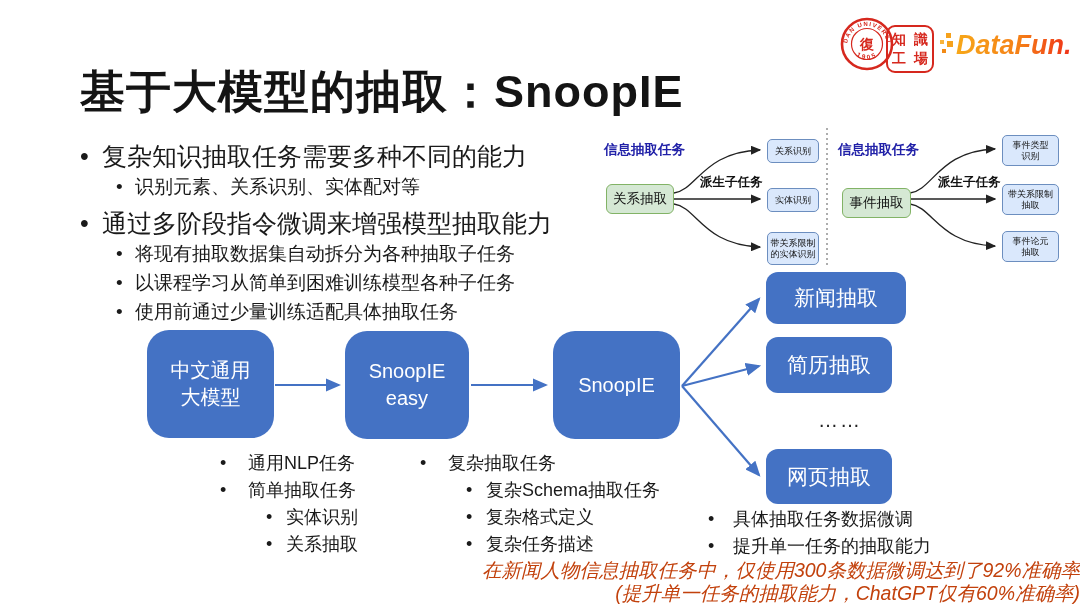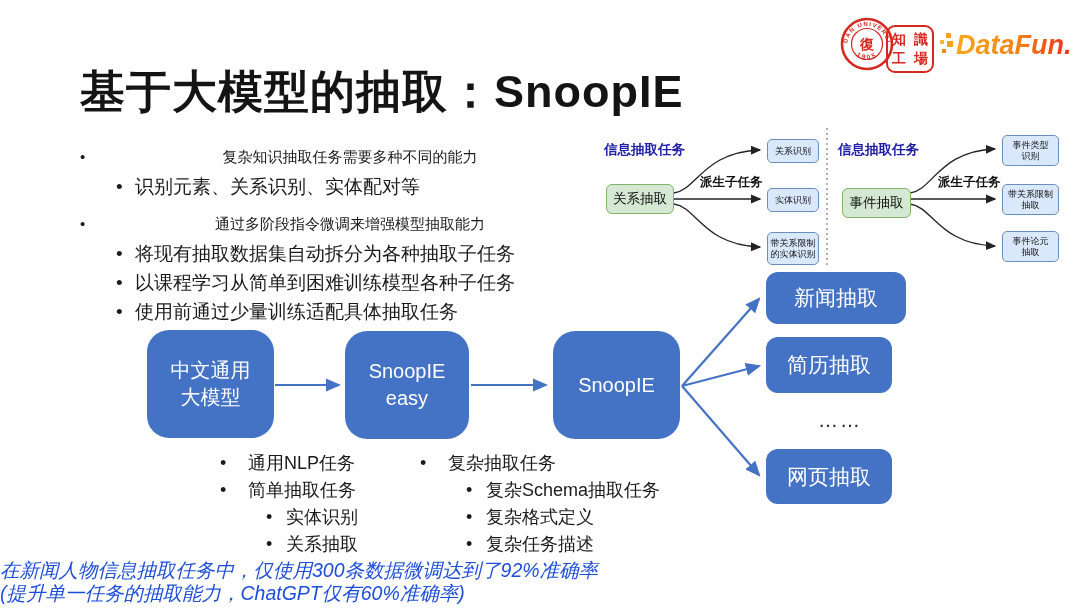--- a/index.html
+++ b/index.html
@@ -20,21 +20,21 @@
   .datafun .wordmark{font-size:27px;font-weight:800;font-style:italic;letter-spacing:0px;
       background:linear-gradient(90deg,#f7a819 0%,#f57f17 55%,#ef2f18 100%);
       -webkit-background-clip:text;background-clip:text;color:transparent;}
   
   .slide-title{position:absolute;left:80px;top:62px;font-size:45px;font-weight:600;color:#141414;
                letter-spacing:1px;white-space:nowrap;}
   
   .bullets{position:absolute;left:78px;top:141px;width:520px;}
   .b{position:relative;}
   .b::before{content:"\2022";position:absolute;color:#1a1a1a;}
-  .b1{font-size:15px;line-height:31px;padding-left:24px;text-align:center;}
+  .b1{font-size:25px;line-height:31px;padding-left:24px;}
   .b1::before{left:2px;}
   .b2{font-size:19px;line-height:29px;padding-left:57px;}
   .b2::before{left:38px;}
   .gap{margin-top:7px;}
   
   .ie-title{position:absolute;font-size:13.5px;font-weight:700;color:#2121a8;white-space:nowrap;}
   .src-box{position:absolute;background:#d5e8d4;border:1px solid #82b366;border-radius:6px;
            display:flex;align-items:center;justify-content:center;font-size:13.5px;color:#111;}
   .derive-label{position:absolute;font-size:12.5px;font-weight:700;color:#111;white-space:nowrap;}
   .tgt-box{position:absolute;background:#dae8fc;border:1px solid #6c8ebf;border-radius:5px;
@@ -52,21 +52,21 @@
   .notes{position:absolute;}
   .n{position:relative;font-size:18px;line-height:27px;}
   .n::before{content:"\2022";position:absolute;}
   .n1{padding-left:38px;} .n1::before{left:10px;}
   .n2{padding-left:76px;} .n2::before{left:56px;}
   .notes-1{left:210px;top:450px;width:220px;}
   .notes-2{left:410px;top:450px;width:270px;}
   .notes-3{left:700px;top:506px;width:320px;}
   .notes-3 .n1{padding-left:33px;} .notes-3 .n1::before{left:8px;}
   
-  .footnote{position:absolute;left:0;right:0;top:559px;text-align:left;color:#1d4ed8;
+  .footnote{position:absolute;left:0;right:0;top:559px;text-align:right;color:#c2410c;
             font-style:italic;}
   .footnote .fl1{font-size:19.5px;line-height:23px;}
   .footnote .fl2{font-size:19.5px;line-height:23px;}
   
   .overlay{position:absolute;left:0;top:0;width:1080px;height:608px;pointer-events:none;}
 </style>
 </head>
 <body>
 
 <div class="slide">
@@ -178,19 +178,23 @@
     <div class="n n1">简单抽取任务</div>
     <div class="n n2">实体识别</div>
     <div class="n n2">关系抽取</div>
   </div>
   <div class="notes notes-2">
     <div class="n n1">复杂抽取任务</div>
     <div class="n n2">复杂Schema抽取任务</div>
     <div class="n n2">复杂格式定义</div>
     <div class="n n2">复杂任务描述</div>
   </div>
+  <div class="notes notes-3">
+    <div class="n n1">具体抽取任务数据微调</div>
+    <div class="n n1">提升单一任务的抽取能力</div>
+  </div>
 
   <div class="footnote">
     <div class="fl1">在新闻人物信息抽取任务中，仅使用300条数据微调达到了92%准确率</div>
     <div class="fl2">(提升单一任务的抽取能力，ChatGPT仅有60%准确率)</div>
   </div>
 
 </div>
 
 </body></html>

